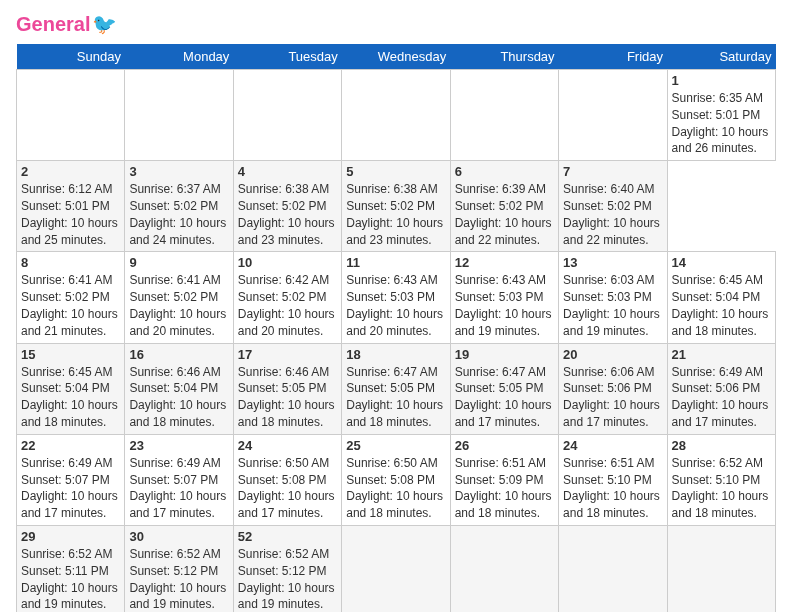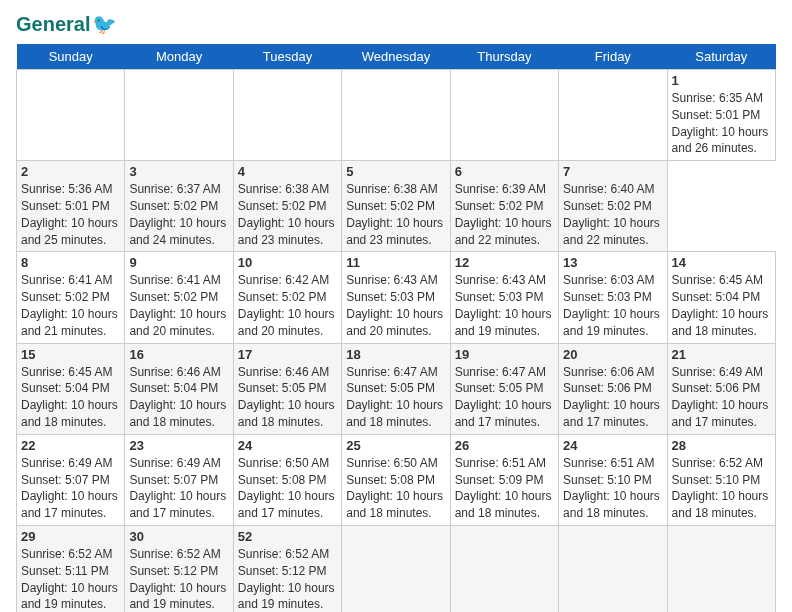--- a/index.html
+++ b/index.html
@@ -39,21 +39,21 @@
     }
     table {
       width: 100%;
       border-collapse: collapse;
       font-size: 11px;
     }
     th {
       background-color: #1565C0;
       color: white;
       padding: 5px 4px;
-      text-align: center;
+      text-align: right;
       font-size: 13px;
       font-weight: normal;
       margin-top: 40px;
     }
     td {
       border: 1px solid #ccc;
       vertical-align: top;
       padding: 3px 4px;
       width: 14.28%;
       height: 82px;
@@ -81,21 +81,21 @@
     }
   </style>
 </head>
 <body>
 
 <div class="container">
   <div class="header">
     <div class="logo">
       <div>
         <div style="display:flex;align-items:center;gap:2px;">
-          <span style="font-size:20px;font-weight:bold;color:#0f766e;">General</span>
+          <span style="font-size:20px;font-weight:bold;color:#ec4899;">General</span>
           <span style="color:#1565C0;font-size:20px;">🐦</span>
         </div>
       </div>
     </div>
     <div class="title-section">
       <div class="month-title"></div>
       <div class="location"></div>
     </div>
   </div>
 
@@ -125,21 +125,21 @@
           <span>Sunrise: 6:35 AM</span><br>
           <span>Sunset: 5:01 PM</span><br>
           <span>Daylight: 10 hours and 26 minutes.</span>
         </div>
       </td>
         </tr>
         <tr>
           <td>
         <span class="day-num">2</span>
         <div class="day-info">
-          <span>Sunrise: 5:36 AM</span><br>
+          <span>Sunrise: 6:12 AM</span><br>
           <span>Sunset: 5:01 PM</span><br>
           <span>Daylight: 10 hours and 25 minutes.</span>
         </div>
       </td>
           <td>
         <span class="day-num">3</span>
         <div class="day-info">
           <span>Sunrise: 6:37 AM</span><br>
           <span>Sunset: 5:02 PM</span><br>
           <span>Daylight: 10 hours and 24 minutes.</span>

